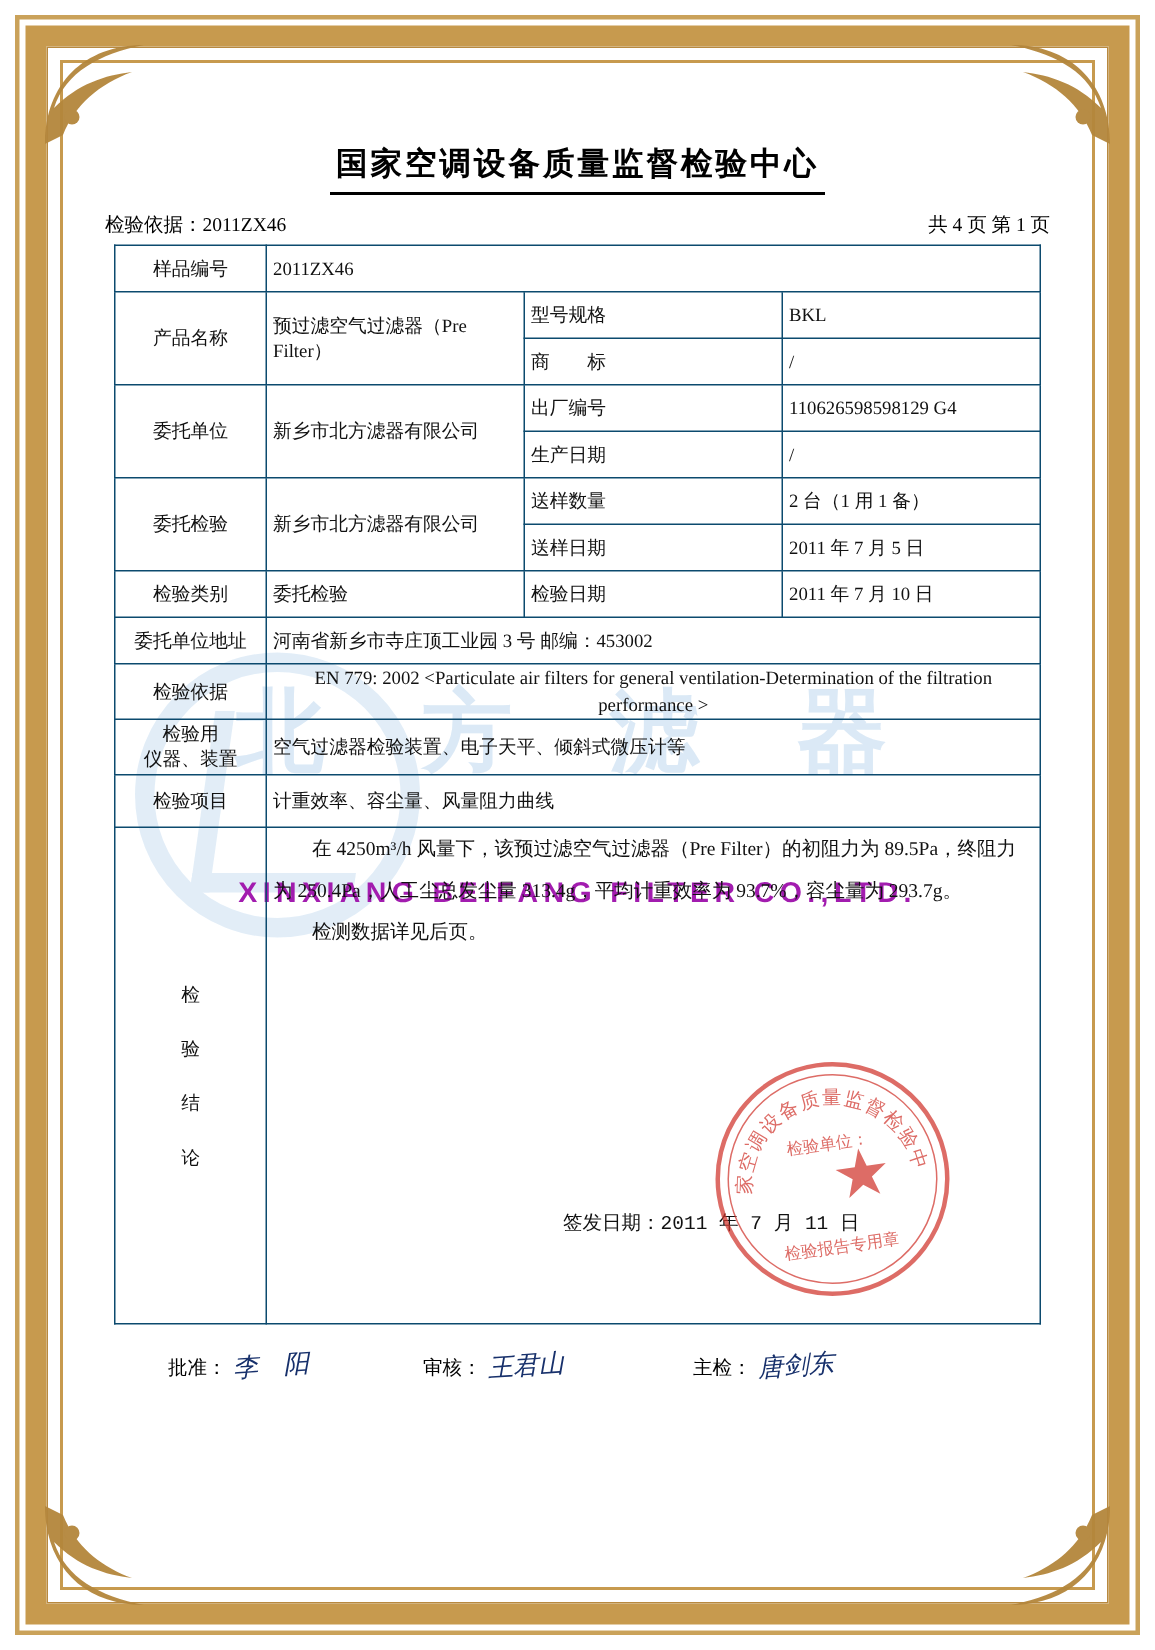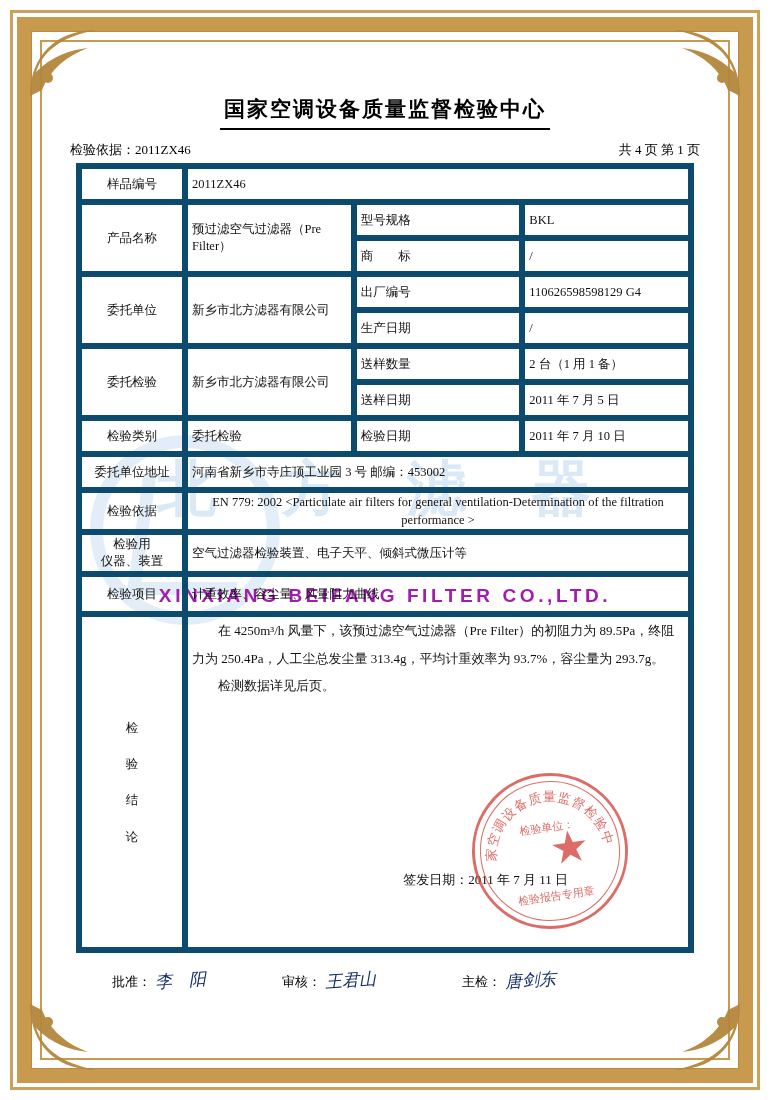--- a/index.html
+++ b/index.html
@@ -95,21 +95,21 @@
     position:relative;margin:11px 30px 4px 30px;height:18px;font-size:13px;
   }
   .meta-left{position:absolute;left:0;top:0;}
   .meta-right{position:absolute;right:0;top:0;}
 
   table.main{
     border-collapse:collapse;width:618px;margin:4px auto 0 auto;
     table-layout:fixed;
   }
   table.main td{
-    border:6px solid #0c4a6e;
+    border:1px solid #0c4a6e;
     font-size:12.5px;
     padding:0 4px;
     color:#111;
   }
   .lbl{text-align:center;width:92px;height:30px;}
   .val{text-align:left;}
   .val-left{text-align:left;padding-left:12px;}
   .rlbl{text-align:left;width:86px;}
   .rval{text-align:left;width:148px;}
   .tall{height:30px;}
@@ -119,21 +119,21 @@
   .basis-cell{font-size:11px;line-height:1.45;text-align:center;padding:4px 10px;}
 
   .concl-label{
     width:92px;text-align:center;vertical-align:middle;font-size:13px;line-height:2.9;
   }
   .concl-body{
     height:330px;vertical-align:top;padding:26px 26px 0 26px;position:relative;
   }
   .concl-p{font-size:13px;line-height:2.1;text-indent:26px;margin:0;}
   .sign-date{
-    position:absolute;right:120px;bottom:58px;font-size:13px;
+    position:absolute;right:120px;bottom:58px;font-size:13px;font-family:Liberation Mono, monospace;
   }
   .stamp{
     position:absolute;right:60px;bottom:18px;width:150px;height:150px;
     border:3px solid #d0342c;border-radius:50%;
     opacity:.72;
     transform:rotate(-8deg);
   }
   .stamp .ring{
     position:absolute;left:5px;top:5px;right:5px;bottom:5px;
     border:1px solid #d0342c;border-radius:50%;

